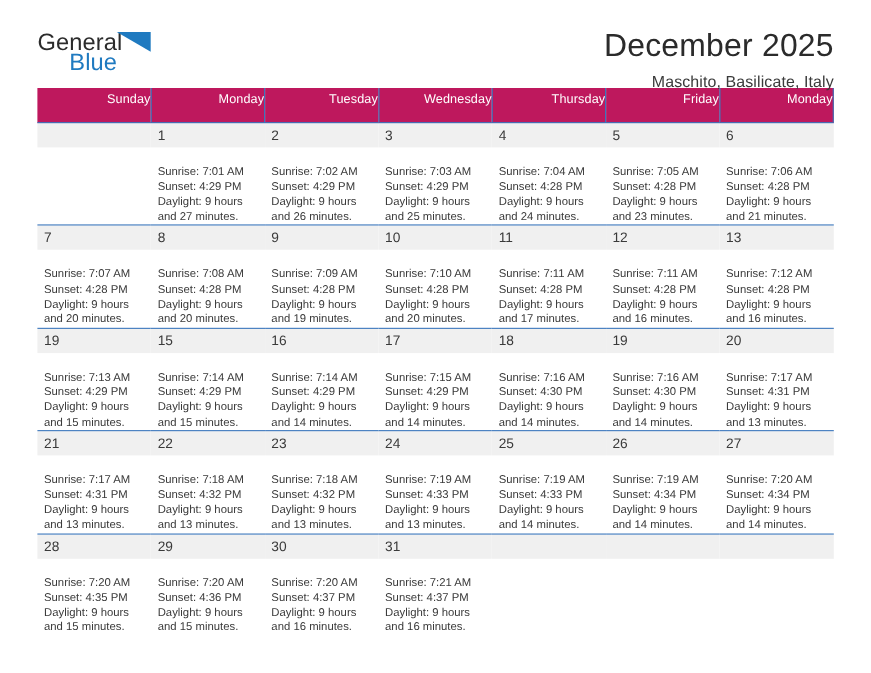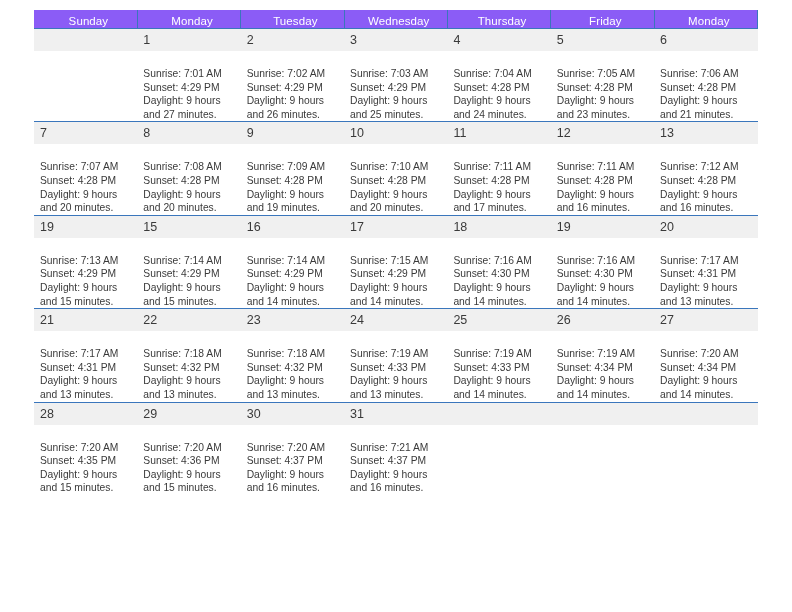--- a/index.html
+++ b/index.html
@@ -32,23 +32,23 @@
     font-size: 29px; font-weight: 400; color: #2b2b2b;
     letter-spacing: .2px; line-height: 1.12;
   }
   .cal-sub {
     font-size: 14.5px; color: #3a3a3a; margin-top: 9px; letter-spacing: .1px;
   }
 
   
   .cal { width: 724px; margin-top: 10px; border-collapse: collapse; table-layout: fixed; }
   .cal th {
-    background: #8b5cf6; color: #ffffff;
-    font-size: 11.5px; font-weight: 400; text-align: center;
-    padding: 5px 0 1px 6px; letter-spacing: .1px;
+    background: #be185d; color: #ffffff;
+    font-size: 11.5px; font-weight: 400; text-align: right;
+    padding: 5px 0 14px 6px; letter-spacing: .1px;
     border-right: 1px solid #3a76bc;
   }
   .cal td {
     vertical-align: top; width: 103.4px; height: 89px; padding: 0;
     border-top: 1px solid #3a76bc;
   }
   .cal tr.week td { border-top: 1px solid #3a76bc; }
   .daynum {
     background: #f0f0f0; color: #3a3a3a;
     font-size: 12.5px; line-height: 1; padding: 5px 0 5px 6px;
@@ -61,20 +61,38 @@
     margin-top: 12px;
   }
   .info div { white-space: nowrap; }
   td.blank .daynum { background: #f0f0f0; }
 </style>
 </head>
 <body>
 
 <div class="page">
 
+  <div class="topbar">
+
+    <div class="logo">
+      <span class="logo-general">General</span>
+      <span class="logo-blue">Blue</span>
+      <span class="logo-tri">
+        <svg width="32" height="19" viewBox="0 0 32 19" aria-hidden="true">
+          <polygon points="0,0 31,18 31,0" fill="#1f7ac0"></polygon>
+        </svg>
+      </span>
+    </div>
+
+    <div class="titlewrap">
+      <div class="cal-title">December 2025</div>
+      <div class="cal-sub">Maschito, Basilicate, Italy</div>
+    </div>
+
+  </div>
 
   <table class="cal">
     <thead>
       <tr>
         <th>Sunday</th>
         <th>Monday</th>
         <th>Tuesday</th>
         <th>Wednesday</th>
         <th>Thursday</th>
         <th>Friday</th>

